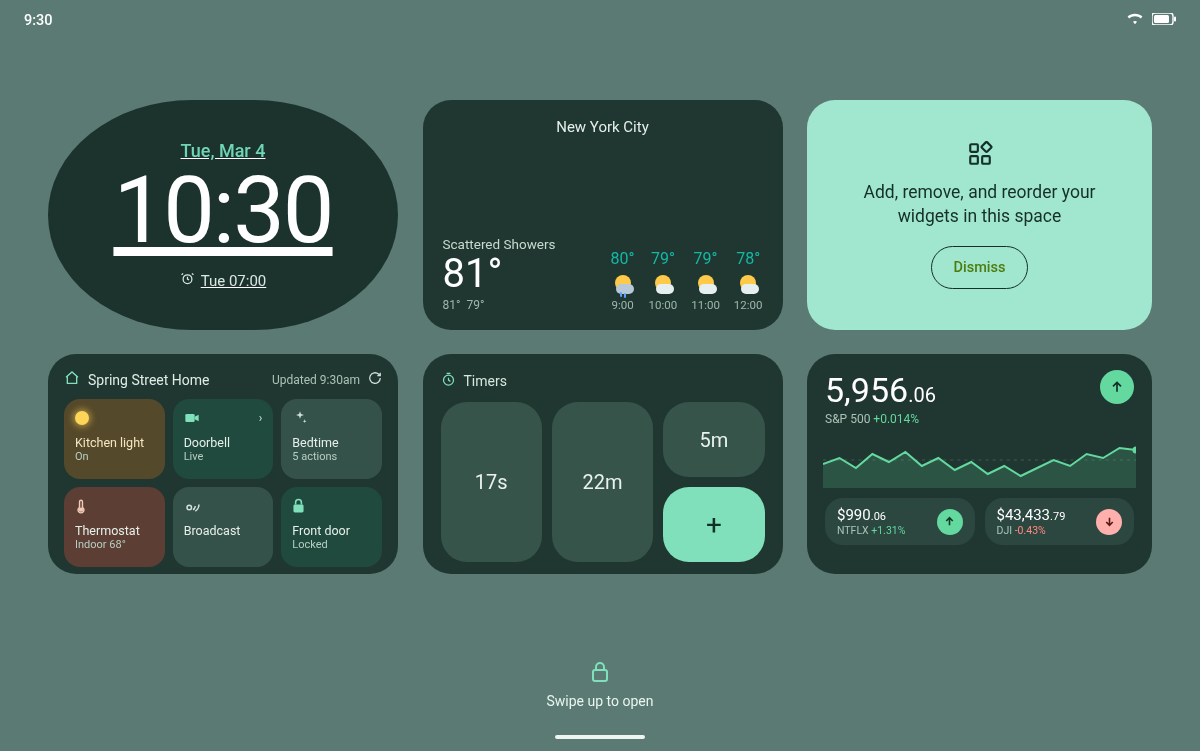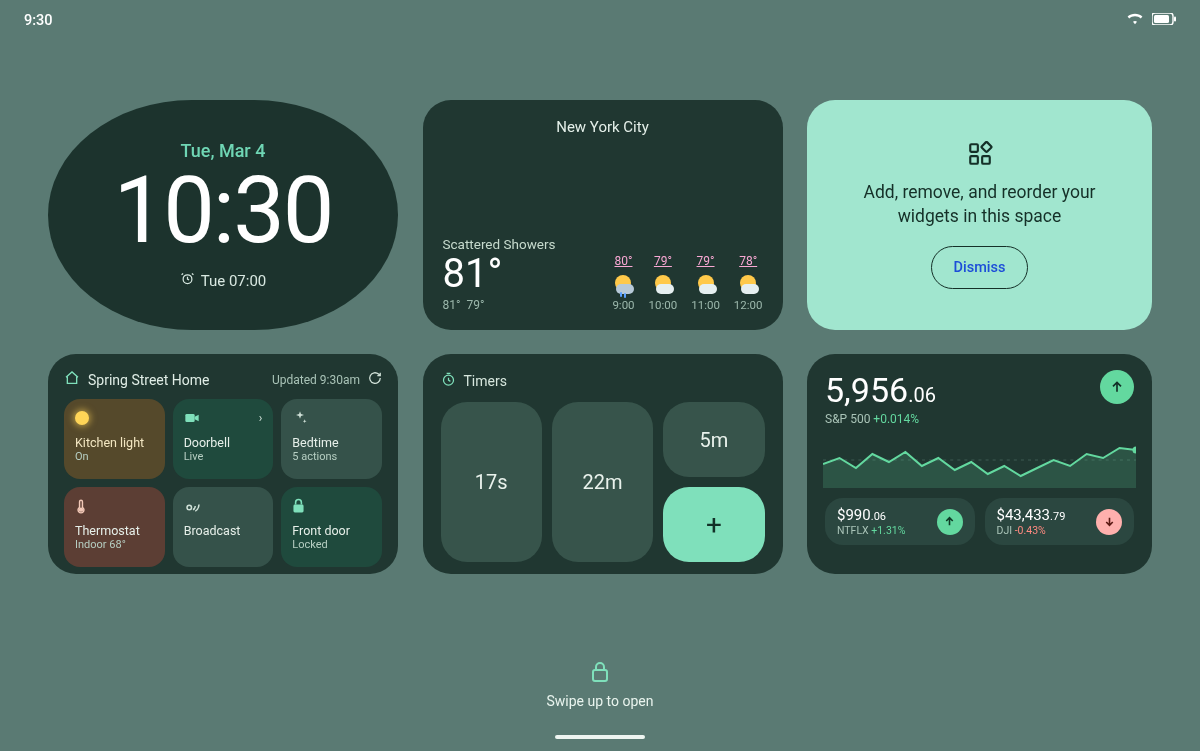--- a/index.html
+++ b/index.html
@@ -7,52 +7,52 @@
   body { background: #5a7a73; color: #fff; position: relative; }
 
   .statusbar { position: absolute; top: 0; left: 0; right: 0; height: 40px; display: flex; align-items: center; justify-content: space-between; padding: 0 24px; font-size: 14.5px; font-weight: 500; }
   .status-right { display: flex; align-items: center; gap: 8px; }
 
   .widgets { position: absolute; left: 48px; right: 48px; top: 100px; display: grid; grid-template-columns: 350px 360px 345px; grid-template-rows: 230px 220px; gap: 24px; justify-content: space-between; }
 
   .card { border-radius: 28px; background: #203731; padding: 18px 20px; color: #cfe6dc; position: relative; overflow: hidden; }
 
   
-  .clock-card { background: #1c332d; border-radius: 150px / 120px; display: flex; flex-direction: column; align-items: center; justify-content: center; color: #fff; }
+  .clock-card { background: #1c332d; border-radius: 150px / 120px; display: flex; flex-direction: column; align-items: center; justify-content: center; color: #fff; text-decoration: underline; }
   .clock-date { color: #6fd6b4; font-size: 18px; font-weight: 500; margin-bottom: 4px; }
   .clock-time { font-size: 92px; font-weight: 400; letter-spacing: -2px; line-height: 1; }
   .clock-alarm { margin-top: 14px; font-size: 15px; display: flex; align-items: center; gap: 6px; color: #d8e8e1; }
 
   
   .weather-card { display: flex; flex-direction: column; }
   .weather-top { flex: 1; }
   .weather-city { font-size: 15px; color: #e4efe9; text-align: center; }
   .weather-bottom { display: flex; align-items: flex-end; }
   .weather-now { flex: 0 0 auto; margin-right: 18px; }
   .weather-cond { font-size: 13.5px; color: #c6dacd; margin-bottom: 2px; }
   .weather-temp { font-size: 40px; font-weight: 400; color: #fff; line-height: 1; }
   .weather-hilo { font-size: 12px; color: #9cb8ac; margin-top: 4px; }
   .forecast { display: flex; gap: 14px; margin-left: auto; }
   .fc { display: flex; flex-direction: column; align-items: center; font-size: 12px; color: #c6dacd; }
-  .fc-temp { font-size: 12px; color: #f9a8d4; text-decoration: underline; }
+  .fc-temp { font-size: 16px; color: #14b8a6; }
   .fc-icon { width: 22px; height: 22px; margin: 4px 0; position: relative; }
   .fc-time { font-size: 11.5px; color: #9cb8ac; }
 
   .sun { width: 16px; height: 16px; border-radius: 50%; background: #ffc94a; position: absolute; left: 3px; top: 3px; }
   .cloud { width: 18px; height: 10px; border-radius: 10px; background: #e6eff0; position: absolute; bottom: 0; right: 0; }
   .rain .cloud { background: #b7c9d8; }
   .rain::after { content: ""; position: absolute; width: 2px; height: 5px; background: #5aa0ff; border-radius: 2px; bottom: -3px; left: 8px; box-shadow: 4px 1px 0 #5aa0ff; }
 
   
   .promo-card { background: #a1e6cf; color: #153028; display: flex; flex-direction: column; align-items: center; justify-content: center; text-align: center; padding: 22px 30px; }
   .widget-icon { width: 26px; height: 26px; margin-bottom: 10px; }
   .promo-text { font-size: 17.5px; line-height: 1.35; margin-bottom: 18px; }
   .promo-buttons { display: flex; gap: 14px; }
   .btn { border: none; border-radius: 100px; padding: 12px 22px; font-size: 14.5px; font-weight: 500; cursor: pointer; }
-  .btn-outline { background: transparent; border: 1.5px solid #153028; color: #1d4ed8; }
+  .btn-outline { background: transparent; border: 1.5px solid #153028; color: #4d7c0f; }
   .btn-fill { background: #1c3e35; color: #e5f4ed; }
 
   
   .home-card { padding: 16px; }
   .home-head { display: flex; align-items: center; gap: 8px; font-size: 14px; margin-bottom: 10px; color: #e0ede6; }
   .home-head-right { margin-left: auto; font-size: 12px; color: #a9c3b7; display: flex; align-items: center; gap: 8px; }
   .tiles { display: grid; grid-template-columns: repeat(3, 1fr); grid-template-rows: 1fr 1fr; gap: 8px; height: 168px; }
   .tile { border-radius: 16px; background: #35524a; padding: 10px 11px; display: flex; flex-direction: column; justify-content: flex-start; position: relative; }
   .tile-header-row { display: flex; align-items: center; gap: 6px; }
   .tile-icon-slot { height: 18px; display: flex; align-items: center; }

